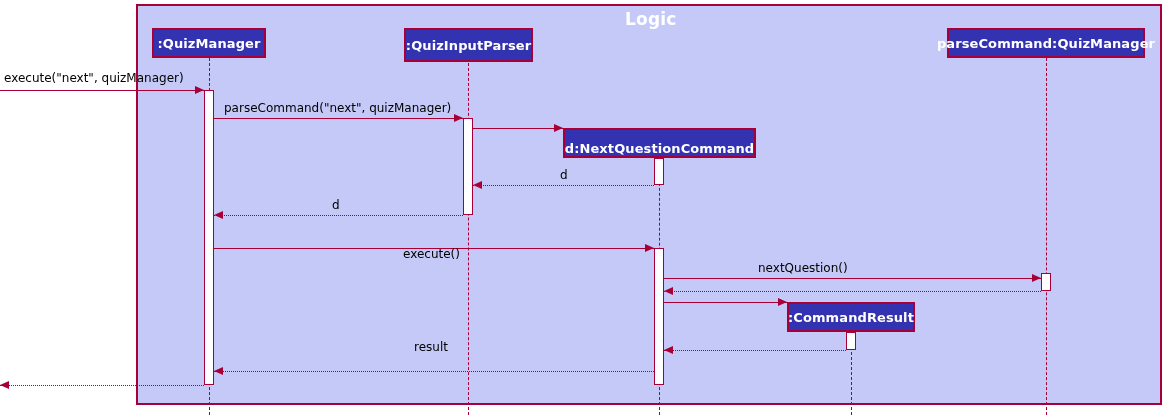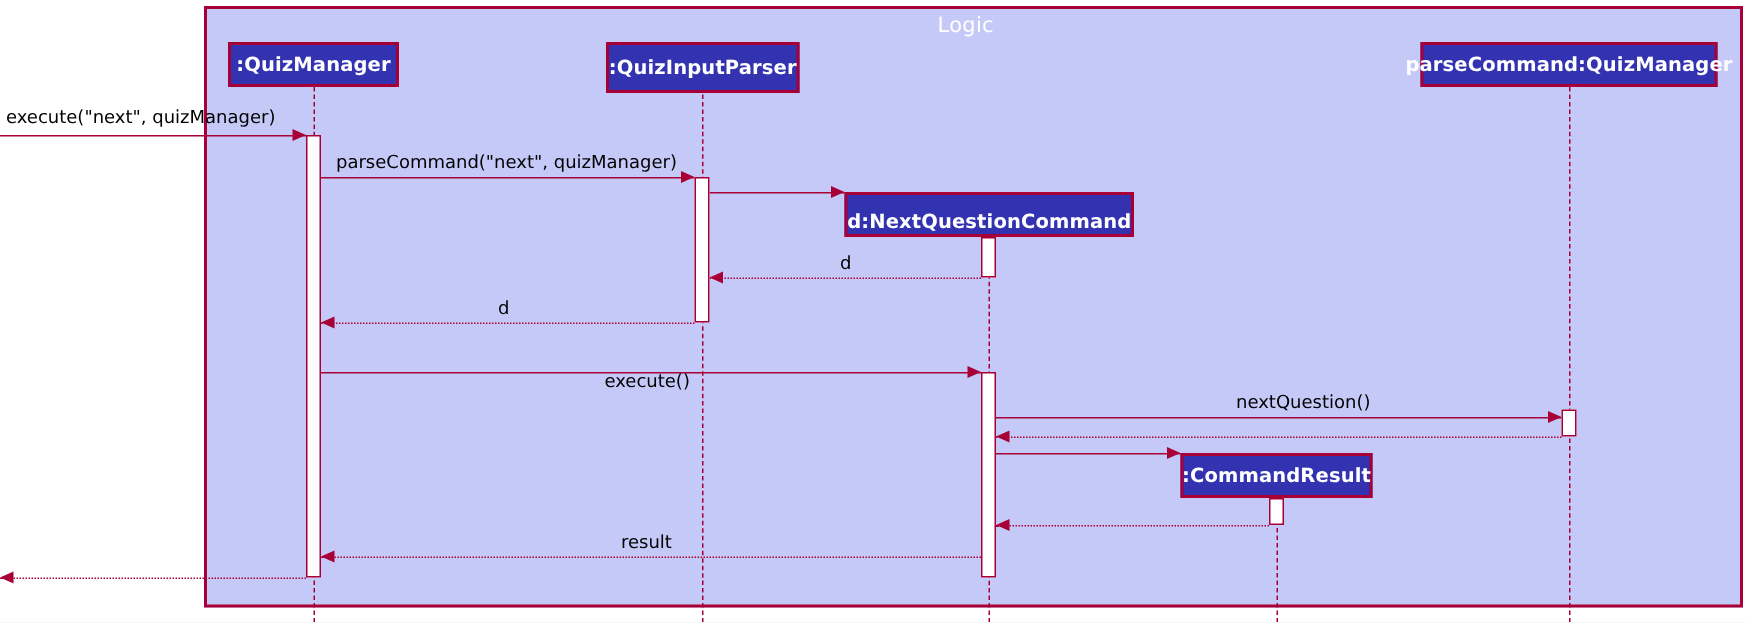--- a/index.html
+++ b/index.html
@@ -19,22 +19,22 @@
   
   .frame {
     position: absolute;
     box-sizing: border-box;
     border: 2px solid #a80036;
     background: #c5c9f7;
   }
   .frame-title {
     position: absolute;
     color: #ffffff;
-    font-size: 14px;
-    font-weight: normal;
+    font-size: 17px;
+    font-weight: bold;
     letter-spacing: .2px;
     white-space: nowrap;
   }
 
   
   .lifeline {
     position: absolute;
     width: 0;
     border-left: 1px dashed #a80036;
   }
@@ -124,30 +124,30 @@
       <div class="arrowhead left" style="top: 181px; left: 473px;"></div>
       <div class="msg-label" style="left: 560px; top: 168px;">d</div>
       <div class="msg-line dotted" style="left: 214px; top: 215px; width: 249px;"></div>
       <div class="arrowhead left" style="top: 211px; left: 214px;"></div>
       <div class="msg-label" style="left: 332px; top: 198px;">d</div>
       <div class="msg-line" style="left: 214px; top: 248px; width: 440px;"></div>
       <div class="arrowhead right" style="top: 244px; left: 645px;"></div>
       <div class="msg-label" style="left: 403px; top: 231px; margin-top: 16px;">execute()</div>
       <div class="msg-line" style="left: 664px; top: 278px; width: 377px;"></div>
       <div class="arrowhead right" style="top: 274px; left: 1032px;"></div>
-      <div class="msg-label" style="left: 824px; top: 261px; text-align: center;">nextQuestion()</div>
+      <div class="msg-label" style="left: 758px; top: 261px; text-align: center;">nextQuestion()</div>
       <div class="msg-line dotted" style="left: 664px; top: 291px; width: 377px;"></div>
       <div class="arrowhead left" style="top: 287px; left: 664px;"></div>
       <div class="msg-line" style="left: 664px; top: 302px; width: 123px;"></div>
       <div class="arrowhead right" style="top: 298px; left: 778px;"></div>
       <div class="msg-line dotted" style="left: 664px; top: 350px; width: 182px;"></div>
       <div class="arrowhead left" style="top: 346px; left: 664px;"></div>
       <div class="msg-line dotted" style="left: 214px; top: 371px; width: 440px;"></div>
       <div class="arrowhead left" style="top: 367px; left: 214px;"></div>
-      <div class="msg-label" style="left: 414px; top: 354px;">result</div>
+      <div class="msg-label" style="left: 414px; top: 340px;">result</div>
       <div class="msg-line dotted" style="left: 0px; top: 385px; width: 204px;"></div>
       <div class="arrowhead left" style="top: 381px; left: 0px;"></div>
     </div>
   <div id="activations-layer">
       <div class="activation" style="left: 204px; top: 90px; height: 295px;"></div>
       <div class="activation" style="left: 463px; top: 118px; height: 97px;"></div>
       <div class="activation" style="left: 654px; top: 158px; height: 27px;"></div>
       <div class="activation" style="left: 654px; top: 248px; height: 137px;"></div>
       <div class="activation" style="left: 1041px; top: 273px; height: 18px;"></div>
       <div class="activation" style="left: 846px; top: 332px; height: 18px;"></div>

